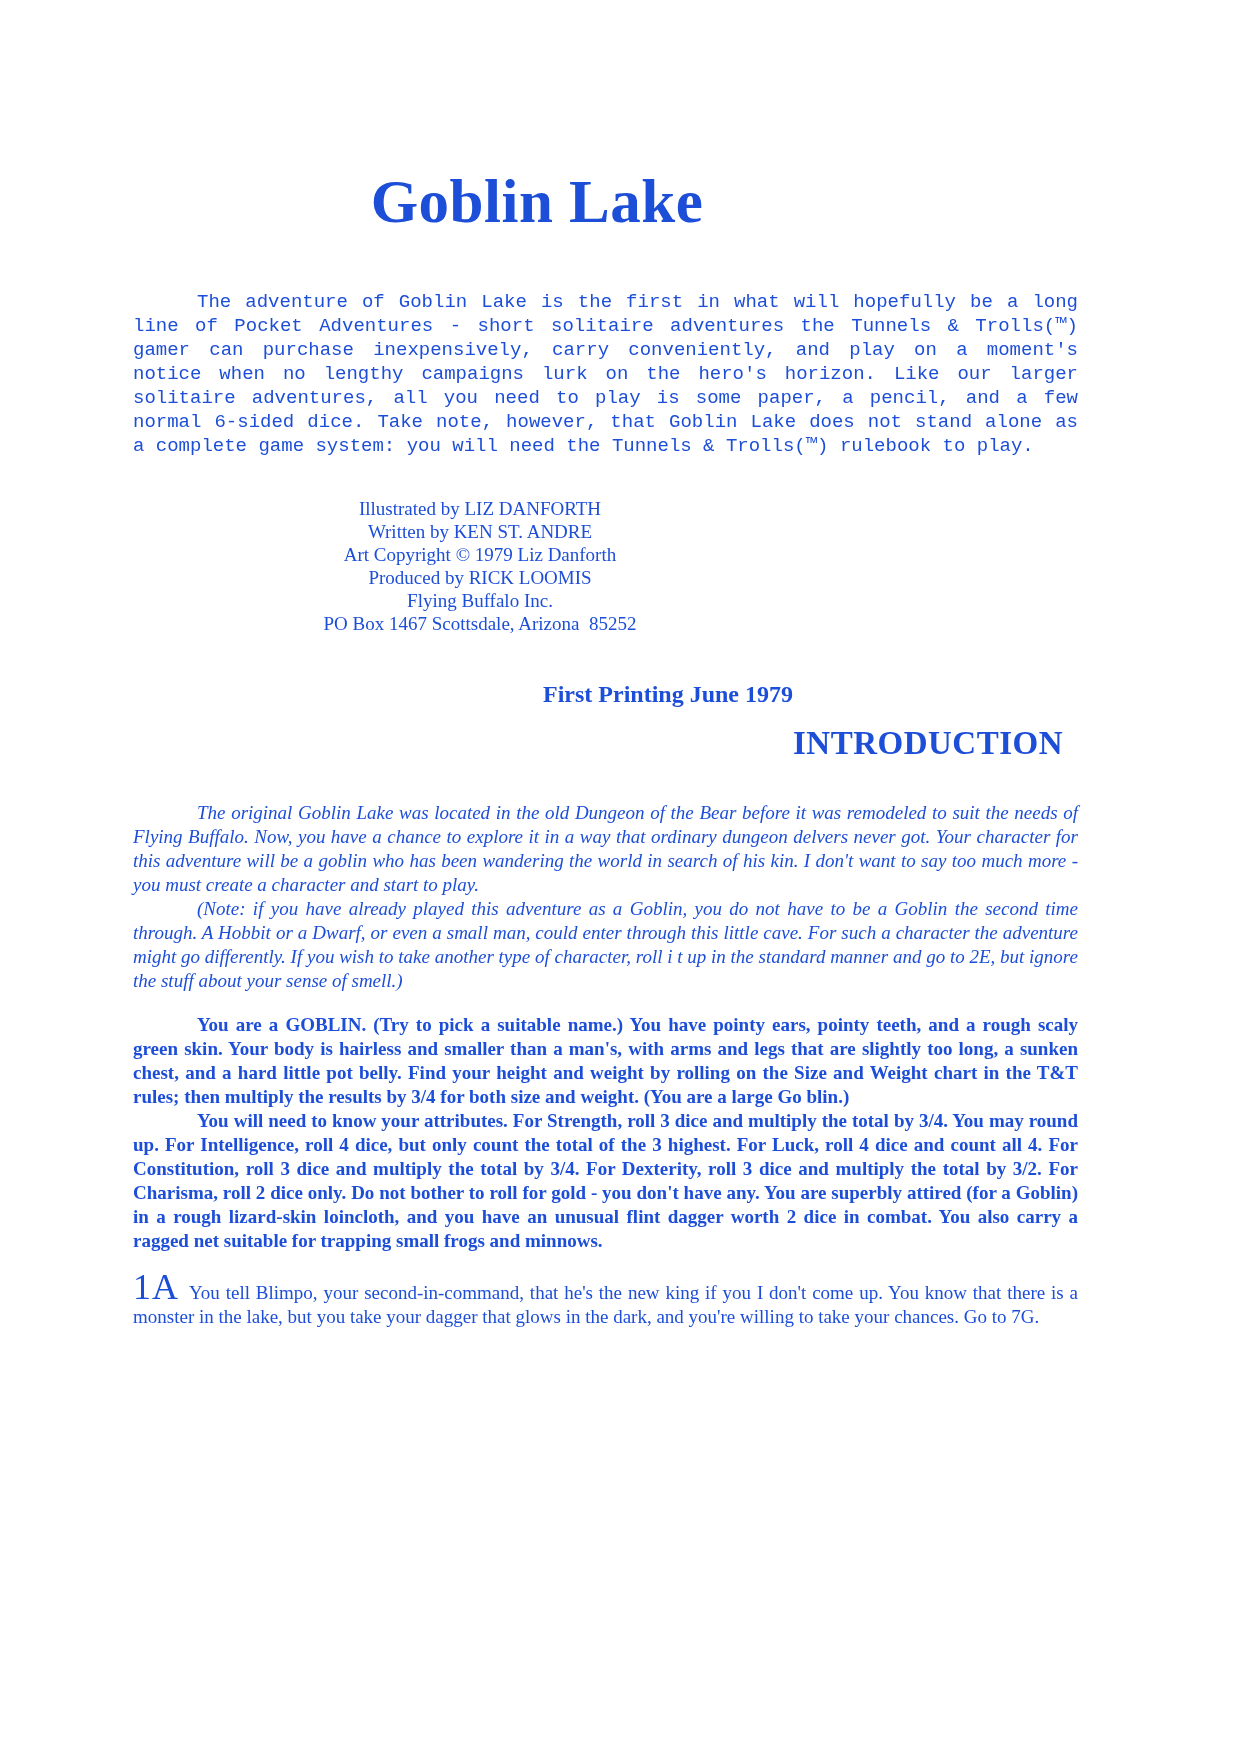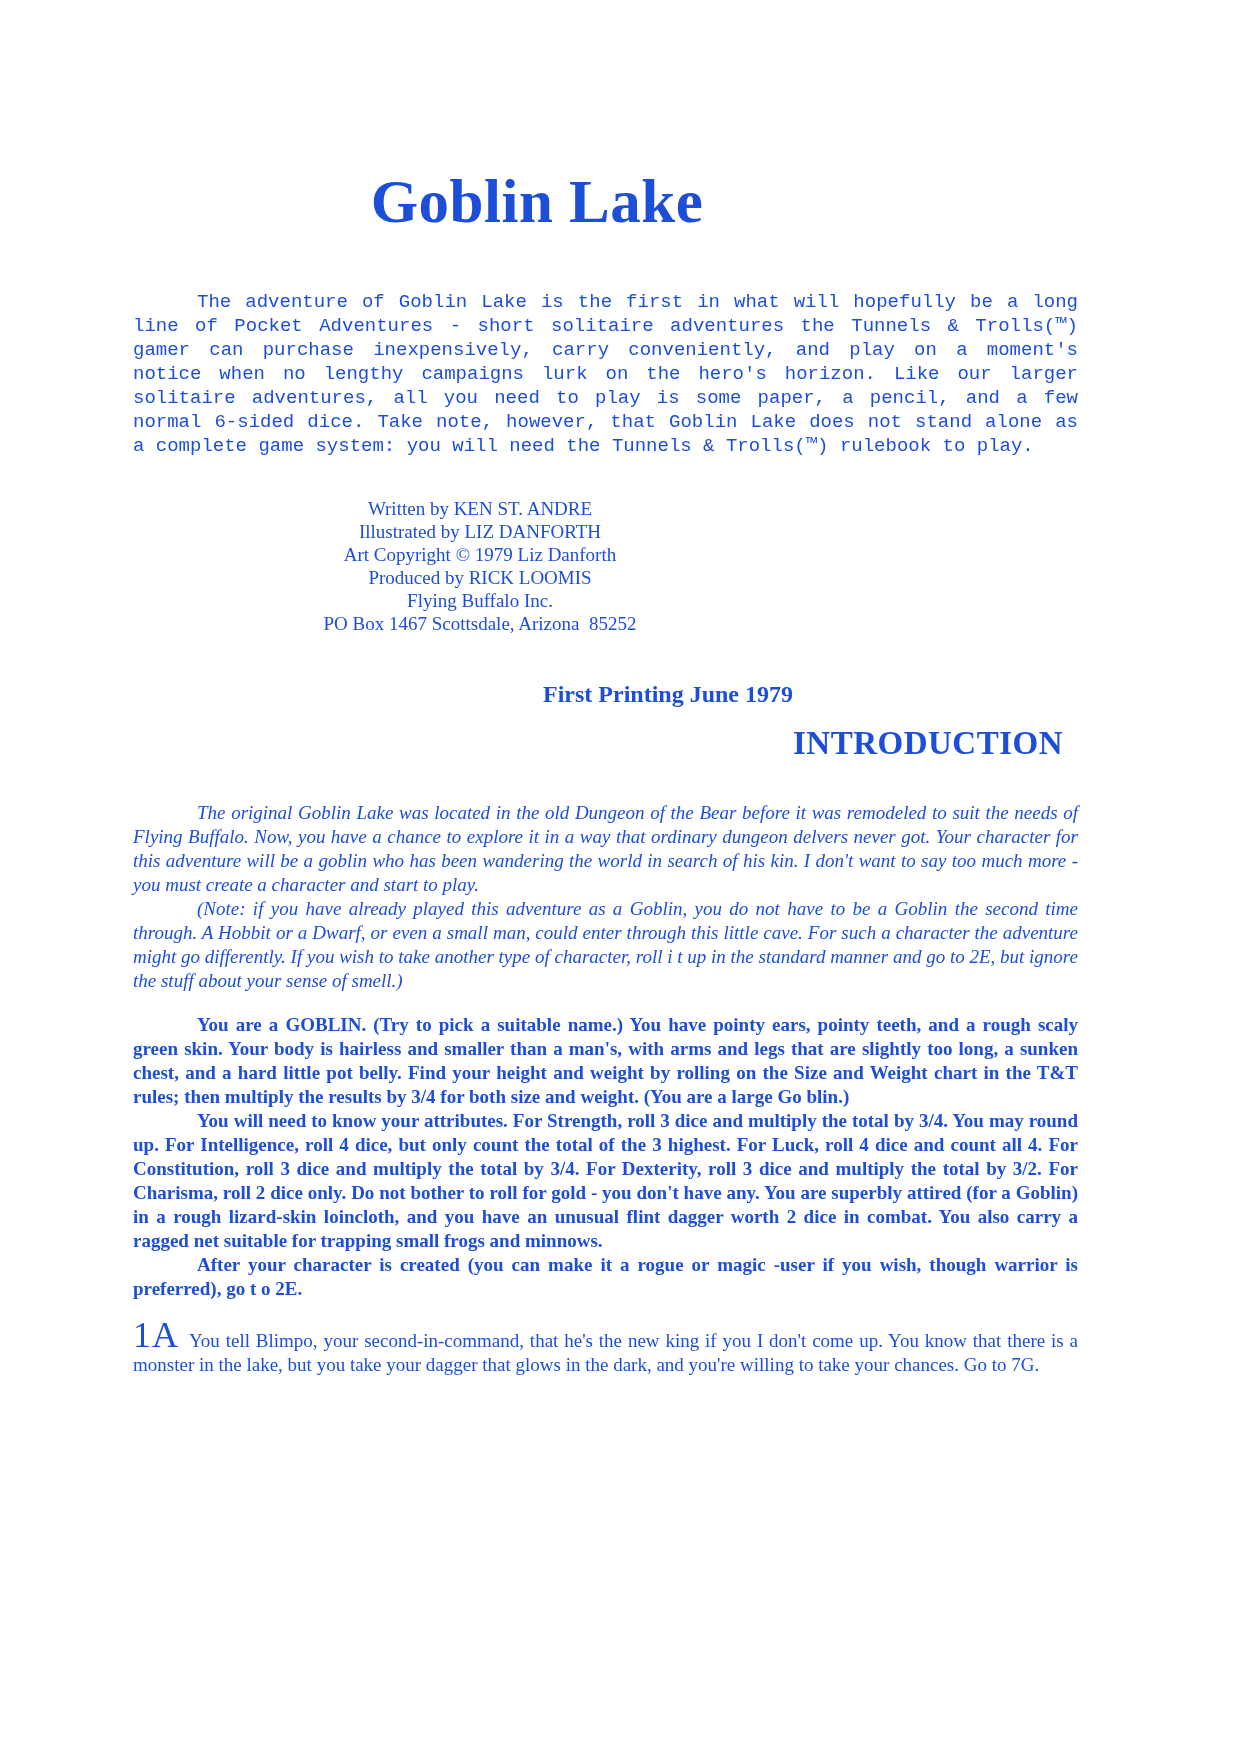--- a/index.html
+++ b/index.html
@@ -90,41 +90,40 @@
 
 <div class="page">
   <div class="content">
 
     <h1 class="doc-title">Goblin Lake</h1>
 
     <p class="para first">The adventure of Goblin Lake is the first in what will hopefully be a long line of Pocket Adventures - short solitaire adventures the Tunnels &amp; Trolls(™) gamer can purchase inexpensively, carry conveniently, and play on a moment's notice when no lengthy campaigns lurk on the hero's horizon. Like our larger solitaire adventures, all you need to play is some paper, a pencil, and a few normal 6-sided dice. Take note, however, that Goblin Lake does not stand alone as a complete game system: you will need the Tunnels &amp; Trolls(™) rulebook to play.</p>
 
 
     <div class="credits">
+      <div class="credit-line">Illustrated by LIZ DANFORTH</div>
       <div class="credit-line">Written by KEN ST. ANDRE</div>
-      <div class="credit-line">Illustrated by LIZ DANFORTH</div>
       <div class="credit-line">Art Copyright © 1979 Liz Danforth</div>
       <div class="credit-line">Produced by RICK LOOMIS</div>
       <div class="credit-line">Flying Buffalo Inc.</div>
       <div class="credit-line">PO Box 1467 Scottsdale, Arizona  85252</div>
     </div>
 
     <div class="printing-line">First Printing June 1979</div>
 
     <h2 class="section-heading">INTRODUCTION</h2>
 
     <div class="italic-block">
       <p class="para">The original Goblin Lake was located in the old Dungeon of the Bear before it was remodeled to suit the needs of Flying Buffalo. Now, you have a chance to explore it in a way that ordinary dungeon delvers never got. Your character for this adventure will be a goblin who has been wandering the world in search of his kin. I don't want to say too much more - you must create a character and start to play.</p>
       <p class="para">(Note: if you have already played this adventure as a Goblin, you do not have to be a Goblin the second time through. A Hobbit or a Dwarf, or even a small man, could enter through this little cave. For such a character the adventure might go differently. If you wish to take another type of character, roll i t up in the standard manner and go to 2E, but ignore the stuff about your sense of smell.)</p>
     </div>
 
     <div class="body-block">
       <p class="para">You are a GOBLIN. (Try to pick a suitable name.) You have pointy ears, pointy teeth, and a rough scaly green skin. Your body is hairless and smaller than a man's, with arms and legs that are slightly too long, a sunken chest, and a hard little pot belly. Find your height and weight by rolling on the Size and Weight chart in the T&amp;T rules; then multiply the results by 3/4 for both size and weight. (You are a large Go blin.)</p>
       <p class="para">You will need to know your attributes. For Strength, roll 3 dice and multiply the total by 3/4. You may round up. For Intelligence, roll 4 dice, but only count the total of the 3 highest. For Luck, roll 4 dice and count all 4. For Constitution, roll 3 dice and multiply the total by 3/4. For Dexterity, roll 3 dice and multiply the total by 3/2. For Charisma, roll 2 dice only. Do not bother to roll for gold - you don't have any. You are superbly attired (for a Goblin) in a rough lizard-skin loincloth, and you have an unusual flint dagger worth 2 dice in combat. You also carry a ragged net suitable for trapping small frogs and minnows.</p>
-      <p class="para">After your character is created (you can make it a rogue or magic -user if you wish, though warrior is preferred), go t o 2E.</p>
     </div>
 
     <p class="sec-1a">
       <span class="sec-1a-label">1A</span><span>You tell Blimpo, your second-in-command, that he's the new king if you I don't come up. You know that there is a monster in the lake, but you take your dagger that glows in the dark, and you're willing to take your chances. Go to 7G.</span>
     </p>
 
   </div>
 </div>
 
 </body></html>

